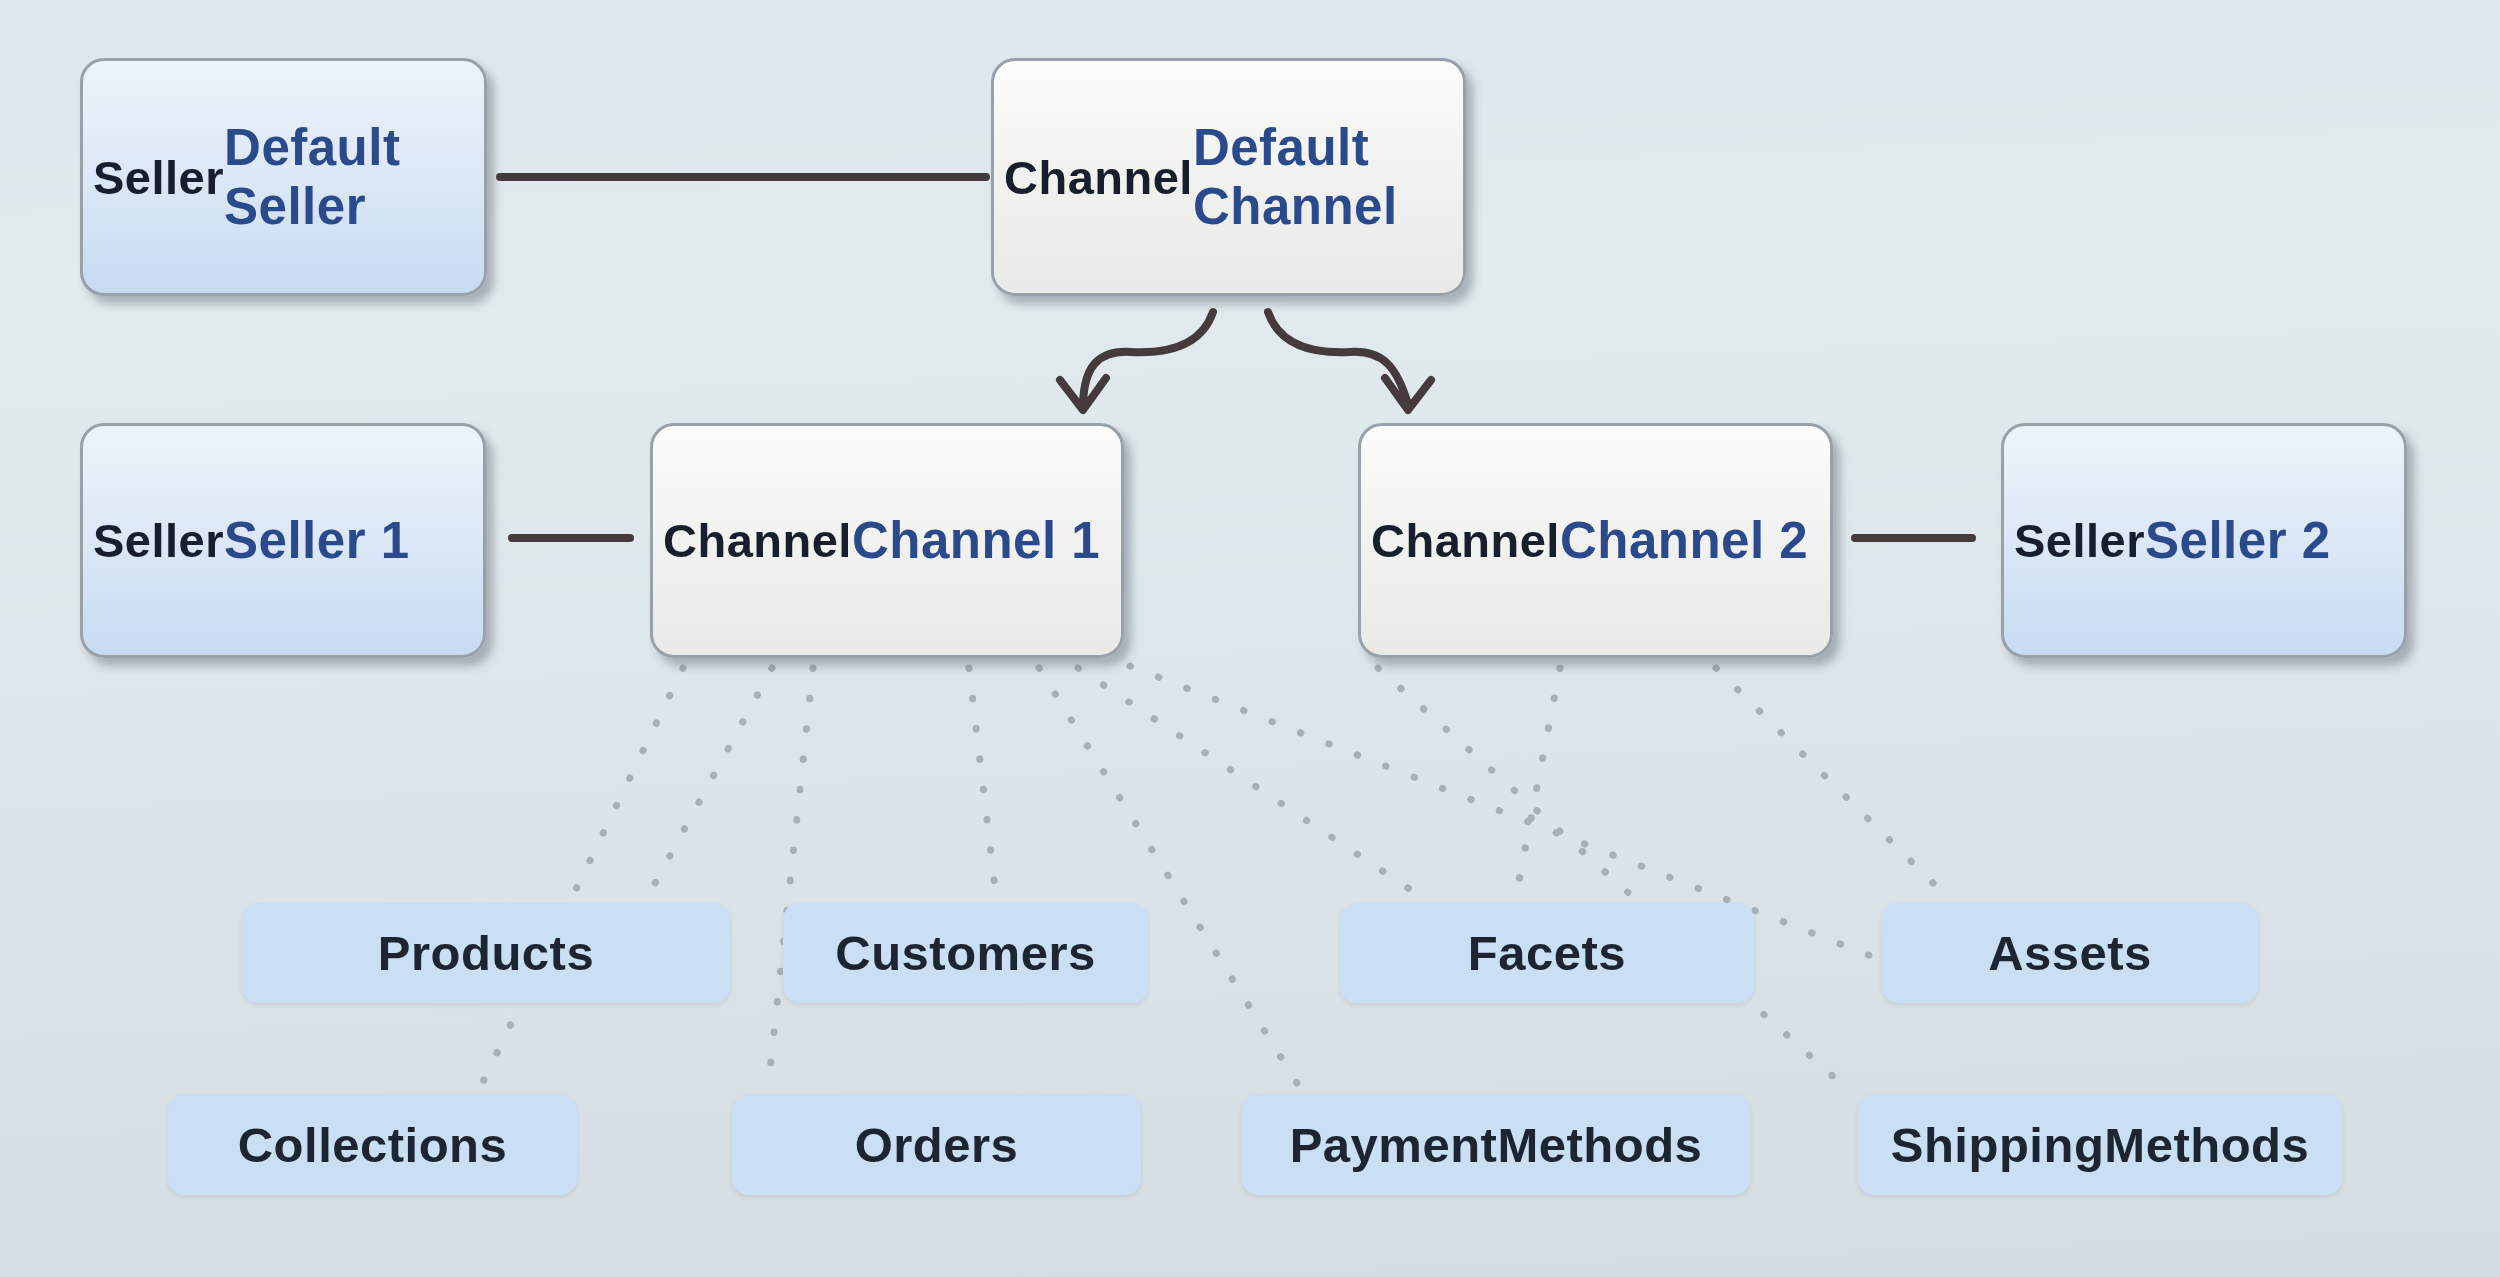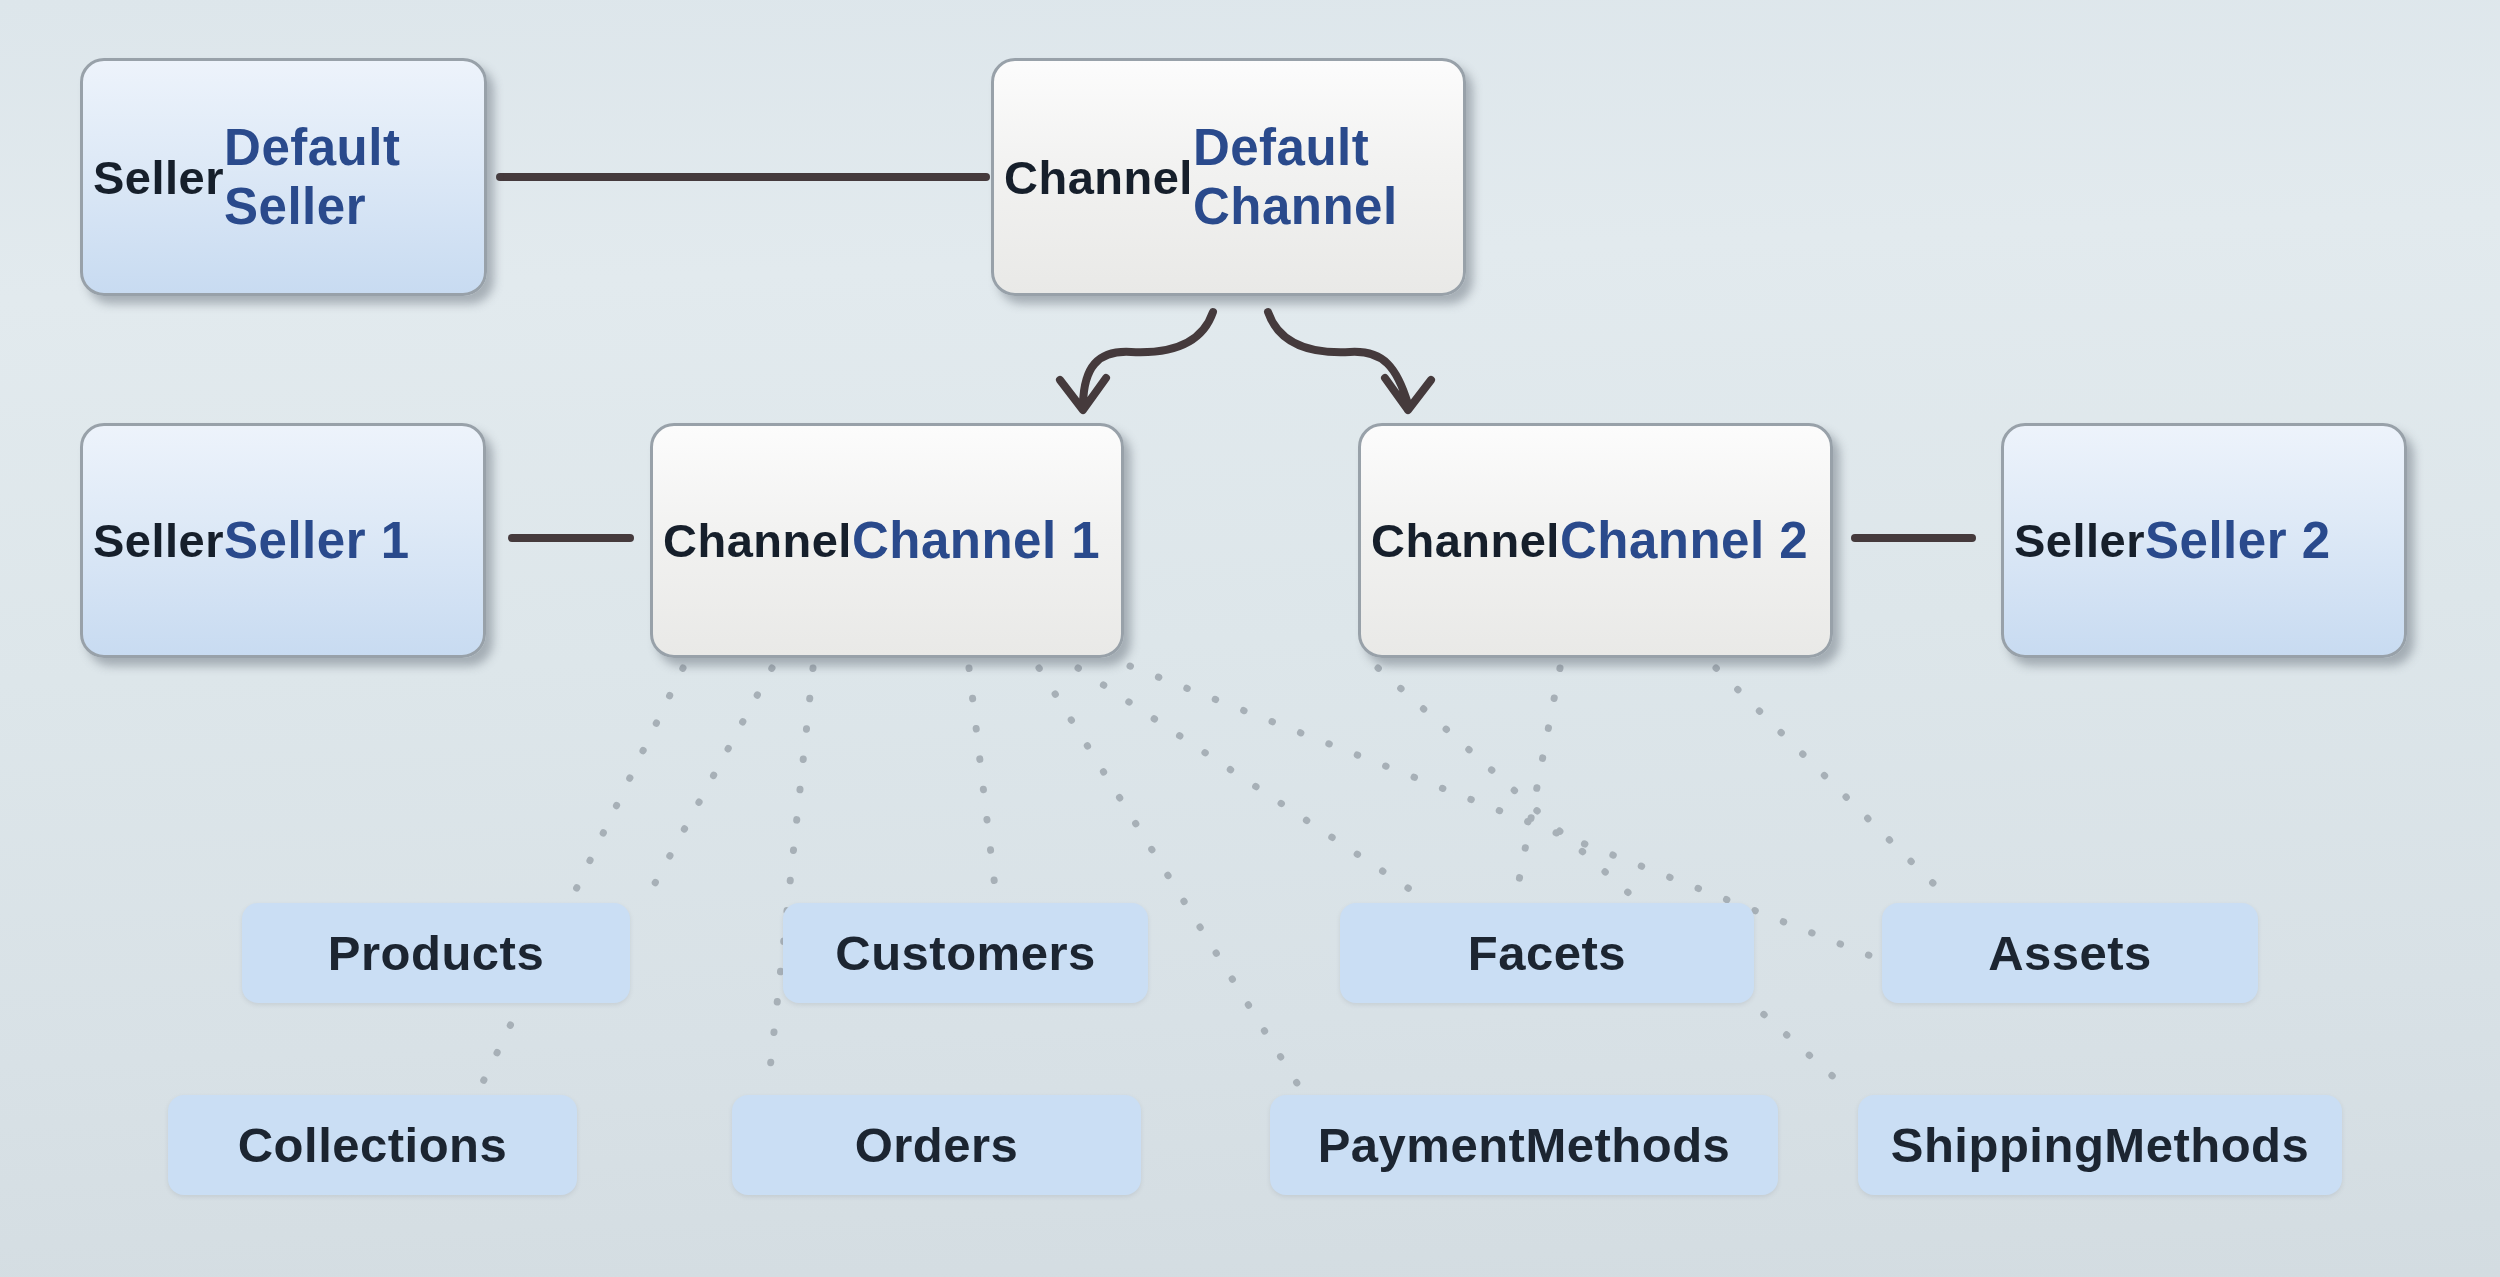--- a/index.html
+++ b/index.html
@@ -36,27 +36,27 @@
     letter-spacing:.5px;
   }
   
   #n-default-seller{left:80px;top:58px;width:407px;height:238px;}
   #n-default-channel{left:991px;top:58px;width:475px;height:238px;}
   #n-seller1{left:80px;top:423px;width:406px;height:235px;}
   #n-channel1{left:650px;top:423px;width:474px;height:235px;}
   #n-channel2{left:1358px;top:423px;width:475px;height:235px;}
   #n-seller2{left:2001px;top:423px;width:406px;height:235px;}
   
-  #e-products{left:242px;top:903px;width:388px;height:100px;}
+  #e-products{left:242px;top:903px;width:488px;height:100px;}
   #e-customers{left:783px;top:903px;width:365px;height:100px;}
   #e-facets{left:1340px;top:903px;width:414px;height:100px;}
   #e-assets{left:1882px;top:903px;width:376px;height:100px;}
   #e-collections{left:168px;top:1095px;width:409px;height:100px;}
   #e-orders{left:716px;top:1095px;width:409px;height:100px;margin-left:16px;}
-  #e-payment_methods{left:1242px;top:1095px;width:508px;height:100px;margin-left:28px;}
+  #e-payment_methods{left:1242px;top:1095px;width:508px;height:100px;}
   #e-shipping_methods{left:1858px;top:1095px;width:484px;height:100px;}
 </style>
 </head>
 <body>
 
 <div class="stage">
 
   <svg class="overlay" viewBox="0 0 2500 1277">
     <g id="g-dotted" fill="none" stroke-width="7" stroke-linecap="round" stroke-dasharray="0.5 30" stroke="#a7b0b7">
         <line x1="683" y1="668" x2="480" y2="1088"></line>

